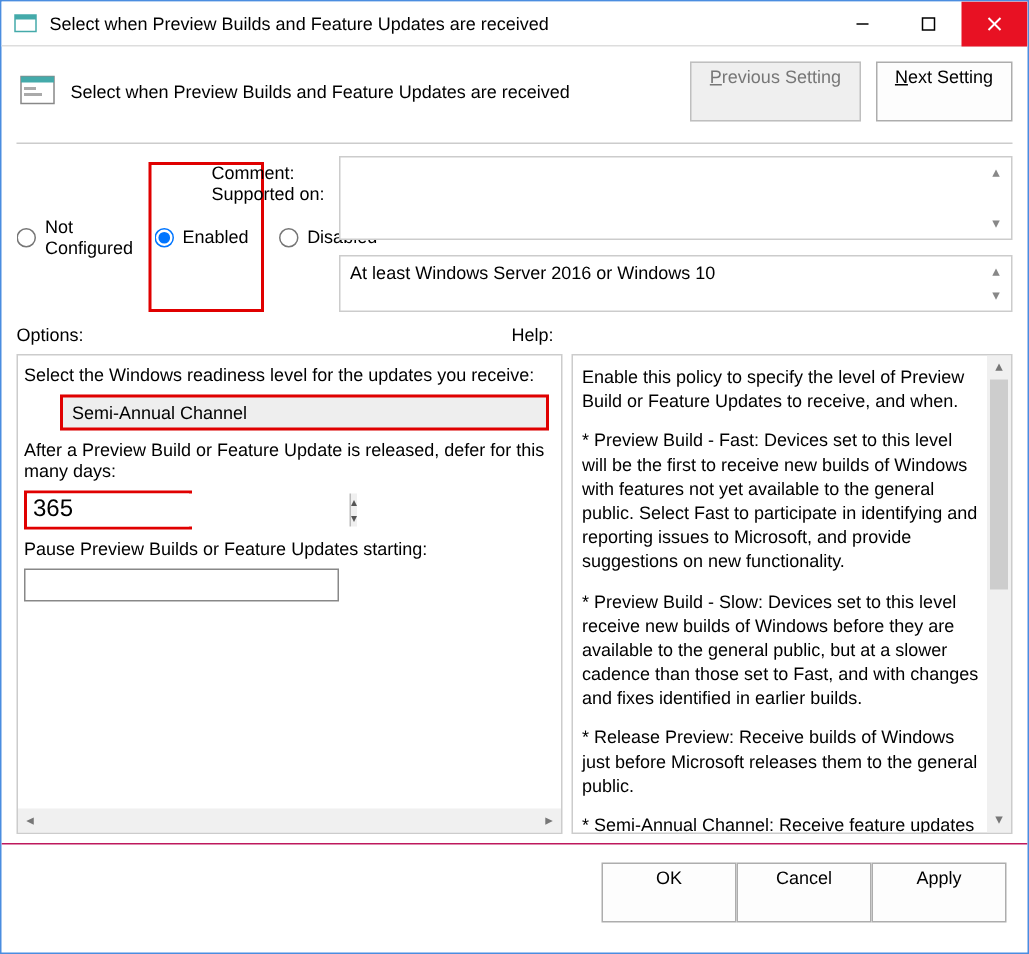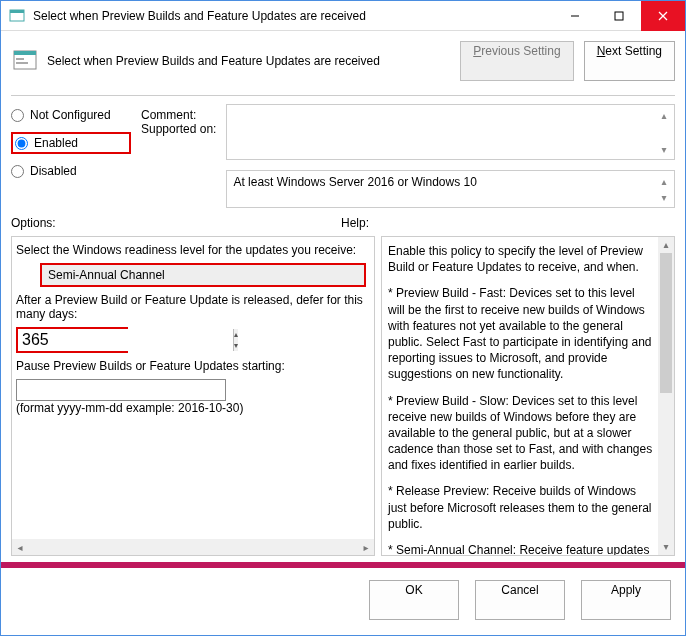--- a/index.html
+++ b/index.html
@@ -11,21 +11,21 @@
 .titlebar .win-btn.close { background: #e81123; color: #fff; }
 .header-row { display:flex; align-items:center; padding: 10px 10px 6px 10px; gap:8px; }
 .header-row .header-icon { width: 28px; height: 28px; display:flex; align-items:center; justify-content:center;}
 .header-row .header-title { flex:1; font-size:12px; color:#000; }
 .header-btns { display:flex; gap:10px; }
 .btn { background:#fdfdfd; border:1px solid #adadad; padding:2px 12px; min-width:90px; height:40px; cursor:pointer; font-size:12px; display:flex; align-items:flex-start; justify-content:center;}
 .btn.disabled { background:#efefef; color:#777; border-color:#bfbfbf; cursor:default;}
 .btn .accel { text-decoration:underline;}
 .divider { border-top:1px solid #ccc; margin: 8px 10px; }
 .config { display:flex; padding: 0 10px; gap: 10px; }
-.radio-col { display:flex; flex-direction:column; gap:10px; padding-top:4px; width:120px;}
+.radio-col { display:flex; flex-direction:row; gap:10px; padding-top:4px; width:120px;}
 .radio-wrap { display:flex; align-items:center; gap:6px; cursor:pointer; }
 .radio-wrap input { width:13px; height:13px; }
 .highlight { border:2px solid #e00000; padding:2px 8px 2px 2px; display:inline-flex; }
 .label-col { display:flex; flex-direction:column; padding-top:4px;}
 .field-col { flex:1; display:flex; flex-direction:column; gap:10px;}
 .textarea-box { border:1px solid #ccc; background:#fff; height:56px; position:relative;}
 .scroll-arrow { position:absolute; right:2px; width:16px; height:16px; display:flex; align-items:center; justify-content:center; color:#888; font-size:10px;}
 .scroll-arrow.up { top:2px;} .scroll-arrow.down { bottom:2px;}
 .supported-box { border:1px solid #ccc; background:#fff; height:38px; padding:4px 20px 4px 6px; position:relative; color:#000; }
 .section-labels { display:flex; padding: 8px 10px 6px 10px; }
@@ -42,21 +42,21 @@
 .text-input { border:1px solid #888; width:210px; height:22px; padding:2px 4px;}
 .hscroll { position:absolute; bottom:0; left:0; right:0; height:16px; background:#f0f0f0; display:flex; align-items:center;}
 .hscroll .harrow { width:16px; height:16px; display:flex; align-items:center; justify-content:center; color:#777; font-size:10px; cursor:pointer;}
 .hscroll .htrack { flex:1; height:16px;}
 .help-pane { flex:1; border:1px solid #ccc; background:#fff; padding:6px 20px 6px 6px; position:relative; overflow:hidden; line-height:1.35;}
 .help-pane p { margin-bottom:10px;}
 .vscroll { position:absolute; top:0; right:0; bottom:0; width:16px; background:#f0f0f0; display:flex; flex-direction:column;}
 .vscroll .varrow { height:16px; display:flex; align-items:center; justify-content:center; color:#777; font-size:10px; cursor:pointer;}
 .vscroll .vtrack { flex:1; background:#f0f0f0; position:relative;}
 .vscroll .vthumb { position:absolute; left:2px; right:2px; top:0; height:140px; background:#cdcdcd;}
-.footer { display:flex; justify-content:flex-end; gap:16px; padding:12px 14px; border-top:6px solid #be185d; margin-top:6px;}
+.footer { display:flex; justify-content:flex-end; gap:0; padding:12px 14px; border-top:1px solid #be185d; margin-top:6px;}
 </style>
 </head>
 <body>
 
 <div class="titlebar">
   <span class="app-icon">
     <svg width="16" height="16">
         <rect x="1" y="2" width="14" height="11" fill="#fff" stroke="#4aa"></rect>
         <rect x="1" y="2" width="14" height="3" fill="#4aa"></rect>
       </svg>
@@ -151,21 +151,20 @@
       <div>After a Preview Build or Feature Update is released, defer for this many days:</div>
       <div class="spinner">
         <input type="text" value="365" style="">
         <div class="spin-btns">
           <div>▴</div>
           <div>▾</div>
         </div>
       </div>
       <div>Pause Preview Builds or Feature Updates starting:</div>
       <input class="text-input" type="text" value="" style="">
-      <div>(format yyyy-mm-dd example: 2016-10-30)</div>
     </div>
     <div class="hscroll">
       <div class="harrow">◂</div>
       <div class="htrack"></div>
       <div class="harrow">▸</div>
     </div>
   </div>
 
   <div class="help-pane">
     <p>Enable this policy to specify the level of Preview Build or Feature Updates to receive, and when.</p>

